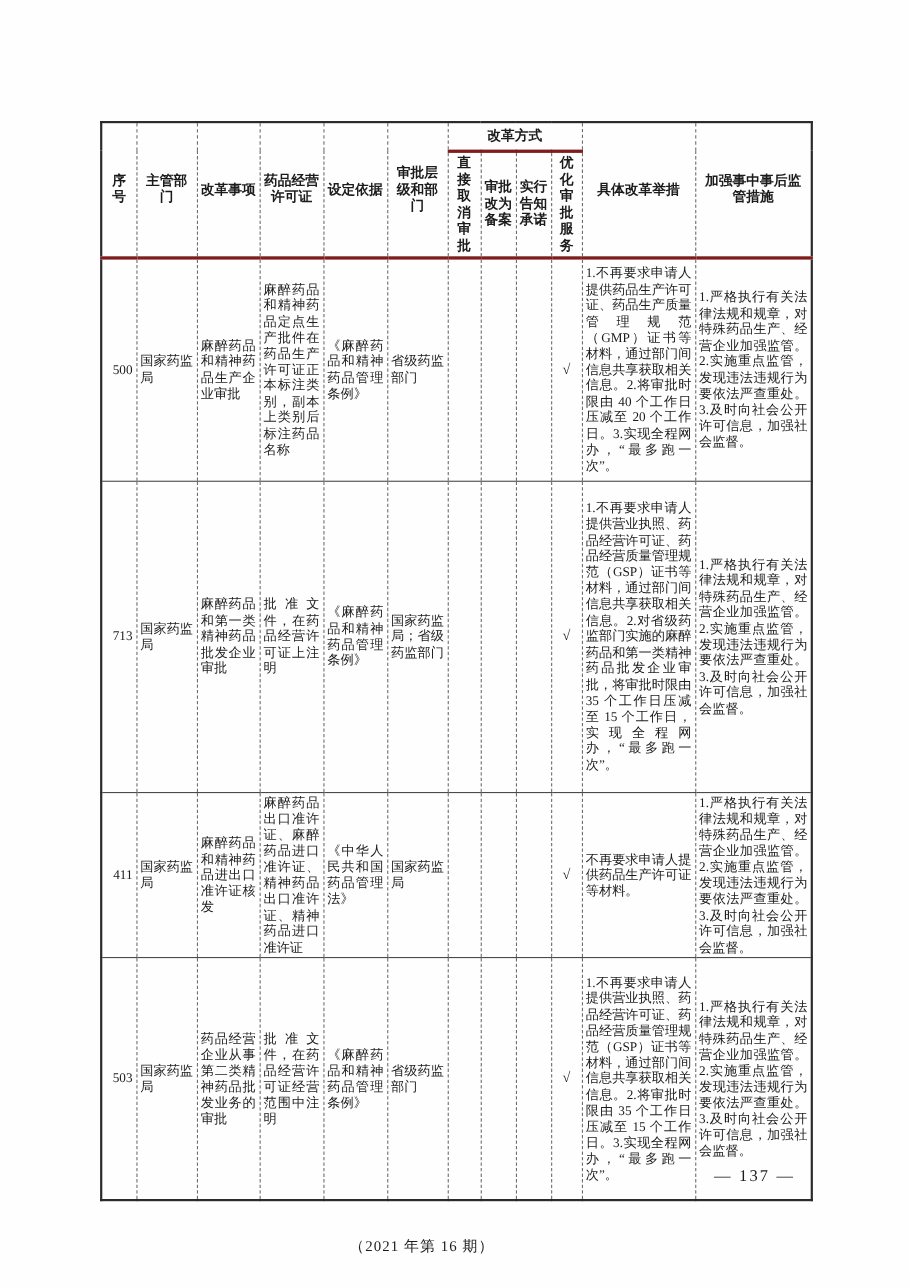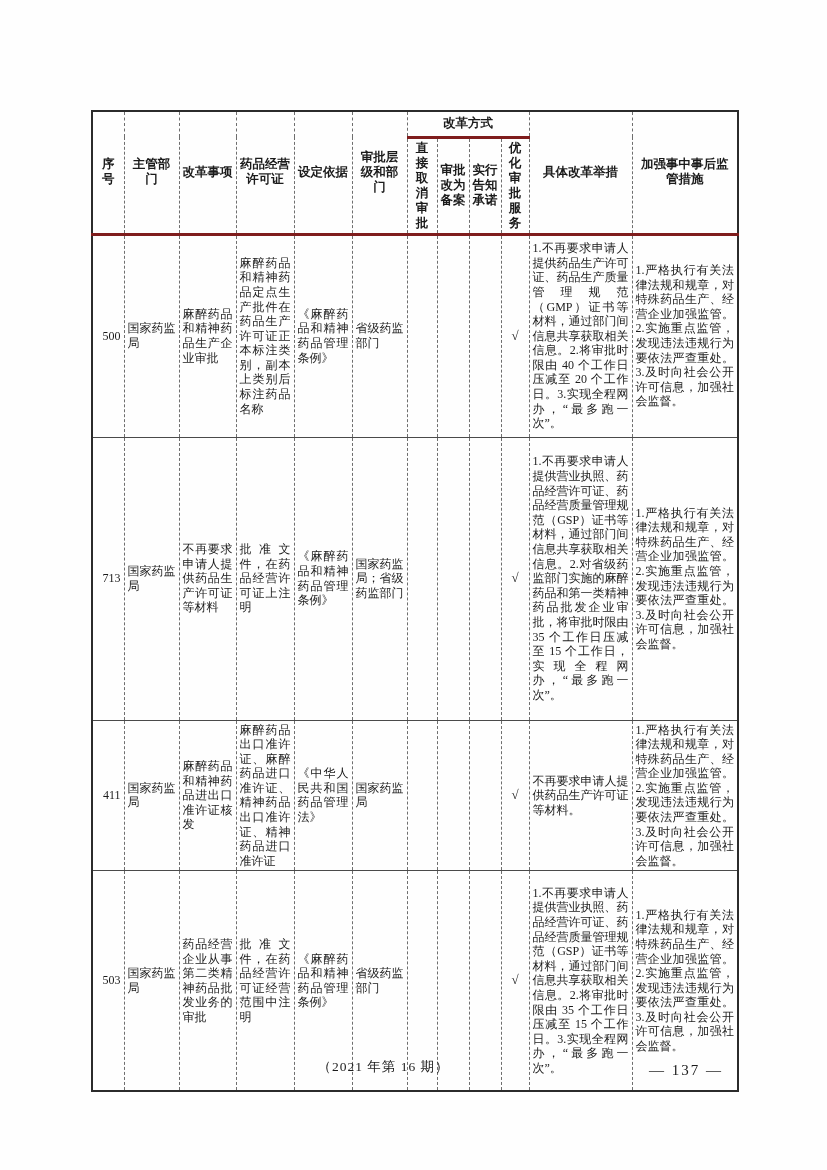--- a/index.html
+++ b/index.html
@@ -56,21 +56,21 @@
   .reform-table tbody tr.r503 { height: 220px; }
   .reform-table td.center {
     text-align: right;
   }
   .reform-table td.mode {
     text-align: center;
     font-size: 13px;
   }
   .footer-issue {
     position: absolute;
-    top: 1058px;
+    top: 1124px;
     left: 0;
     width: 767px;
     text-align: center;
     font-size: 13.5px;
     letter-spacing: 1px;
   }
   .footer-page {
     position: absolute;
     top: 1062px;
     right: 104px;
@@ -128,21 +128,21 @@
         <td class="mode"></td>
         <td class="mode"></td>
         <td class="mode"></td>
         <td class="mode">√</td>
         <td>1.不再要求申请人提供药品生产许可证、药品生产质量管理规范（GMP）证书等材料，通过部门间信息共享获取相关信息。2.将审批时限由 40 个工作日压减至 20 个工作日。3.实现全程网办，“最多跑一次”。</td>
         <td>1.严格执行有关法律法规和规章，对特殊药品生产、经营企业加强监管。2.实施重点监管，发现违法违规行为要依法严查重处。3.及时向社会公开许可信息，加强社会监督。</td>
       </tr>
       <tr class="r501">
         <td class="center">713</td>
         <td>国家药监局</td>
-        <td>不再要求申请人提供药品生产许可证等材料</td>
+        <td>麻醉药品和第一类精神药品批发企业审批</td>
         <td>批准文件，在药品经营许可证上注明</td>
         <td>《麻醉药品和精神药品管理条例》</td>
         <td>国家药监局；省级药监部门</td>
         <td class="mode"></td>
         <td class="mode"></td>
         <td class="mode"></td>
         <td class="mode">√</td>
         <td>1.不再要求申请人提供营业执照、药品经营许可证、药品经营质量管理规范（GSP）证书等材料，通过部门间信息共享获取相关信息。2.对省级药监部门实施的麻醉药品和第一类精神药品批发企业审批，将审批时限由 35 个工作日压减至 15 个工作日，实现全程网办，“最多跑一次”。</td>
         <td>1.严格执行有关法律法规和规章，对特殊药品生产、经营企业加强监管。2.实施重点监管，发现违法违规行为要依法严查重处。3.及时向社会公开许可信息，加强社会监督。</td>
       </tr>

